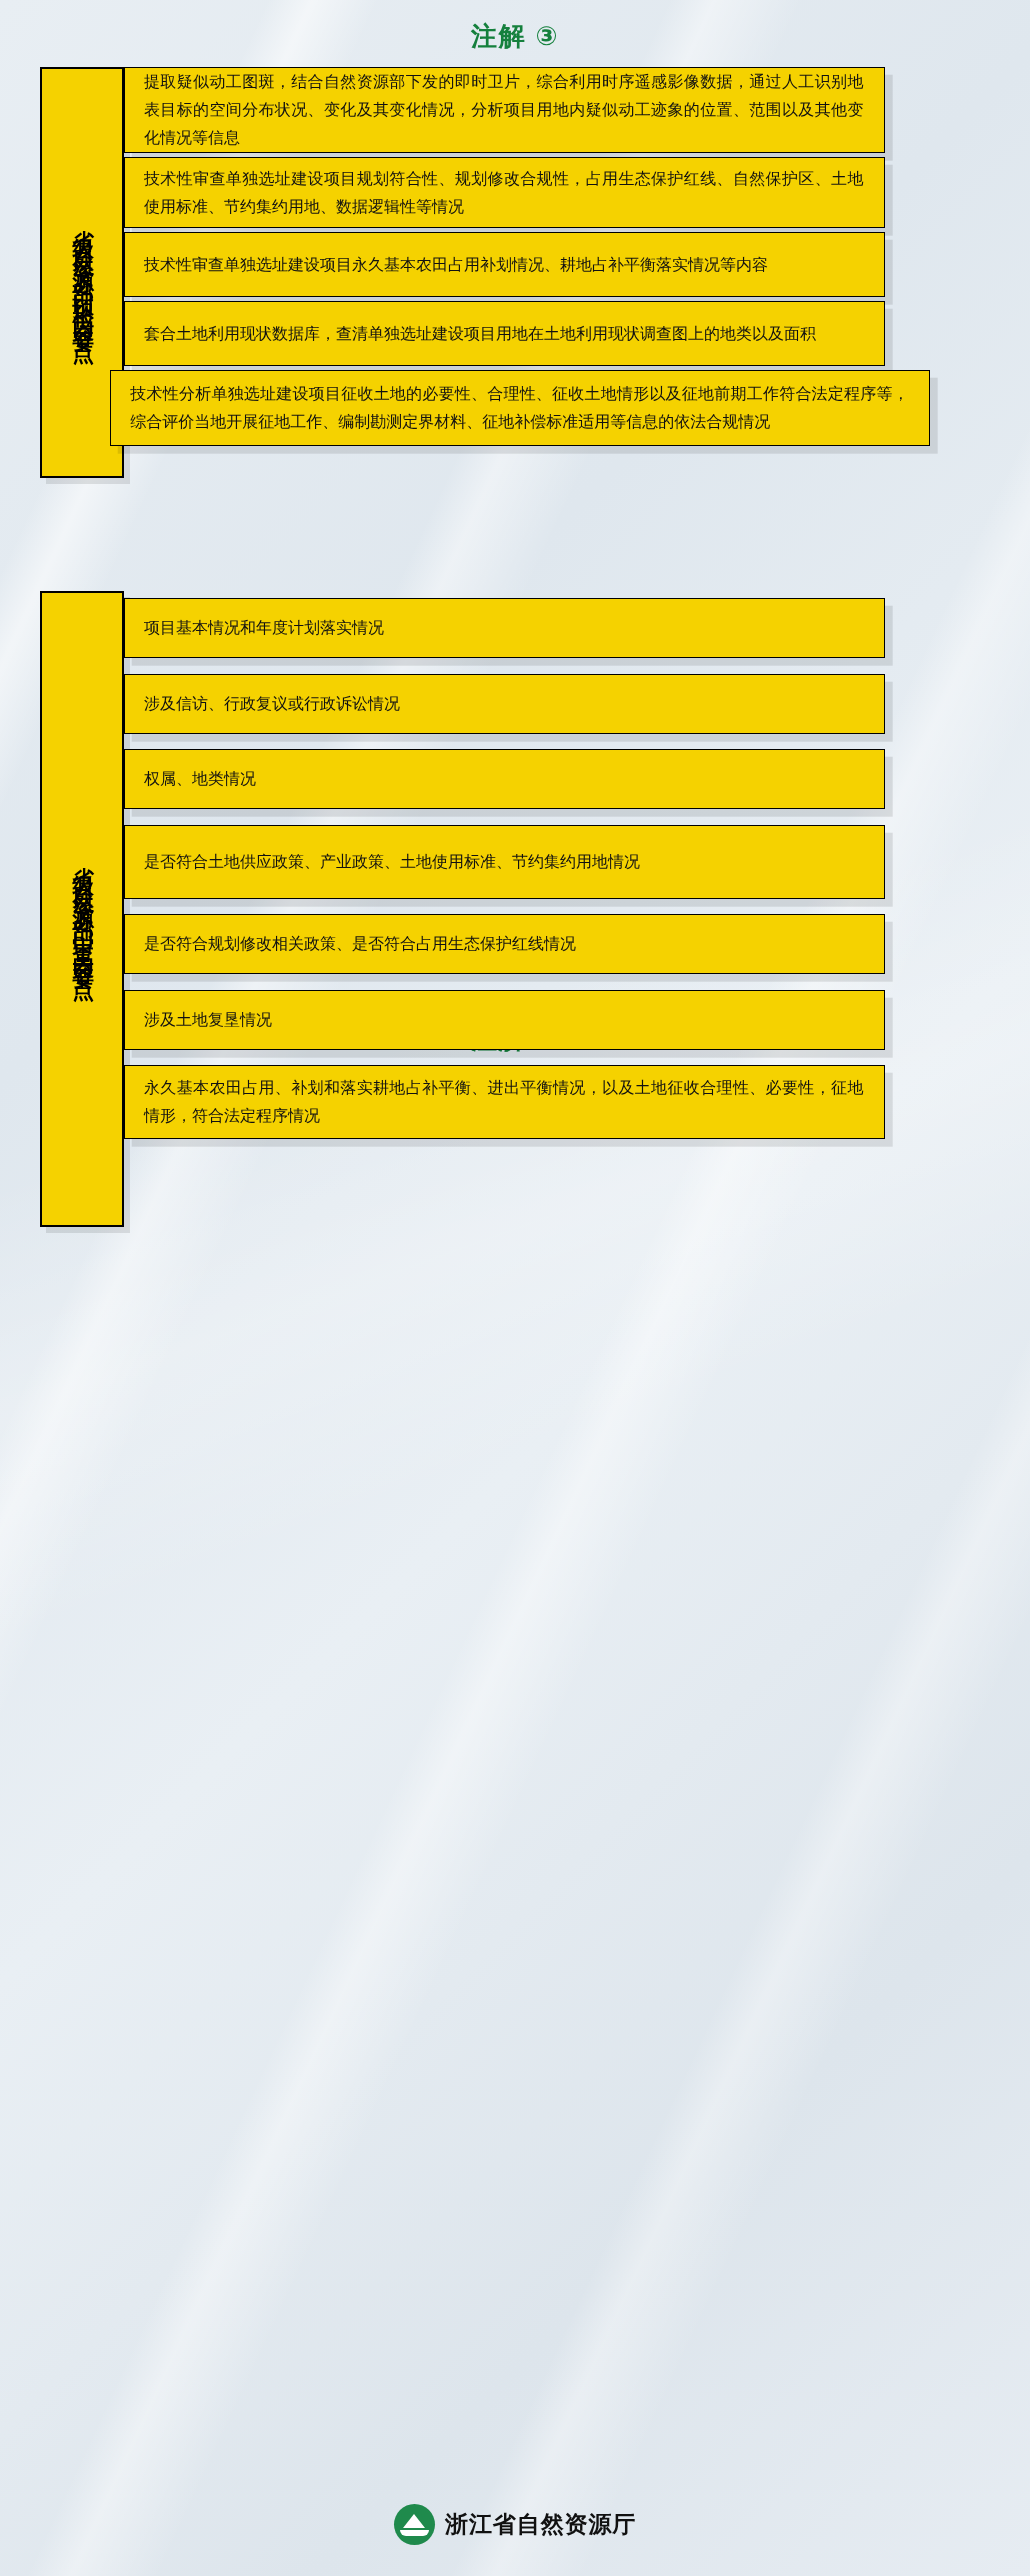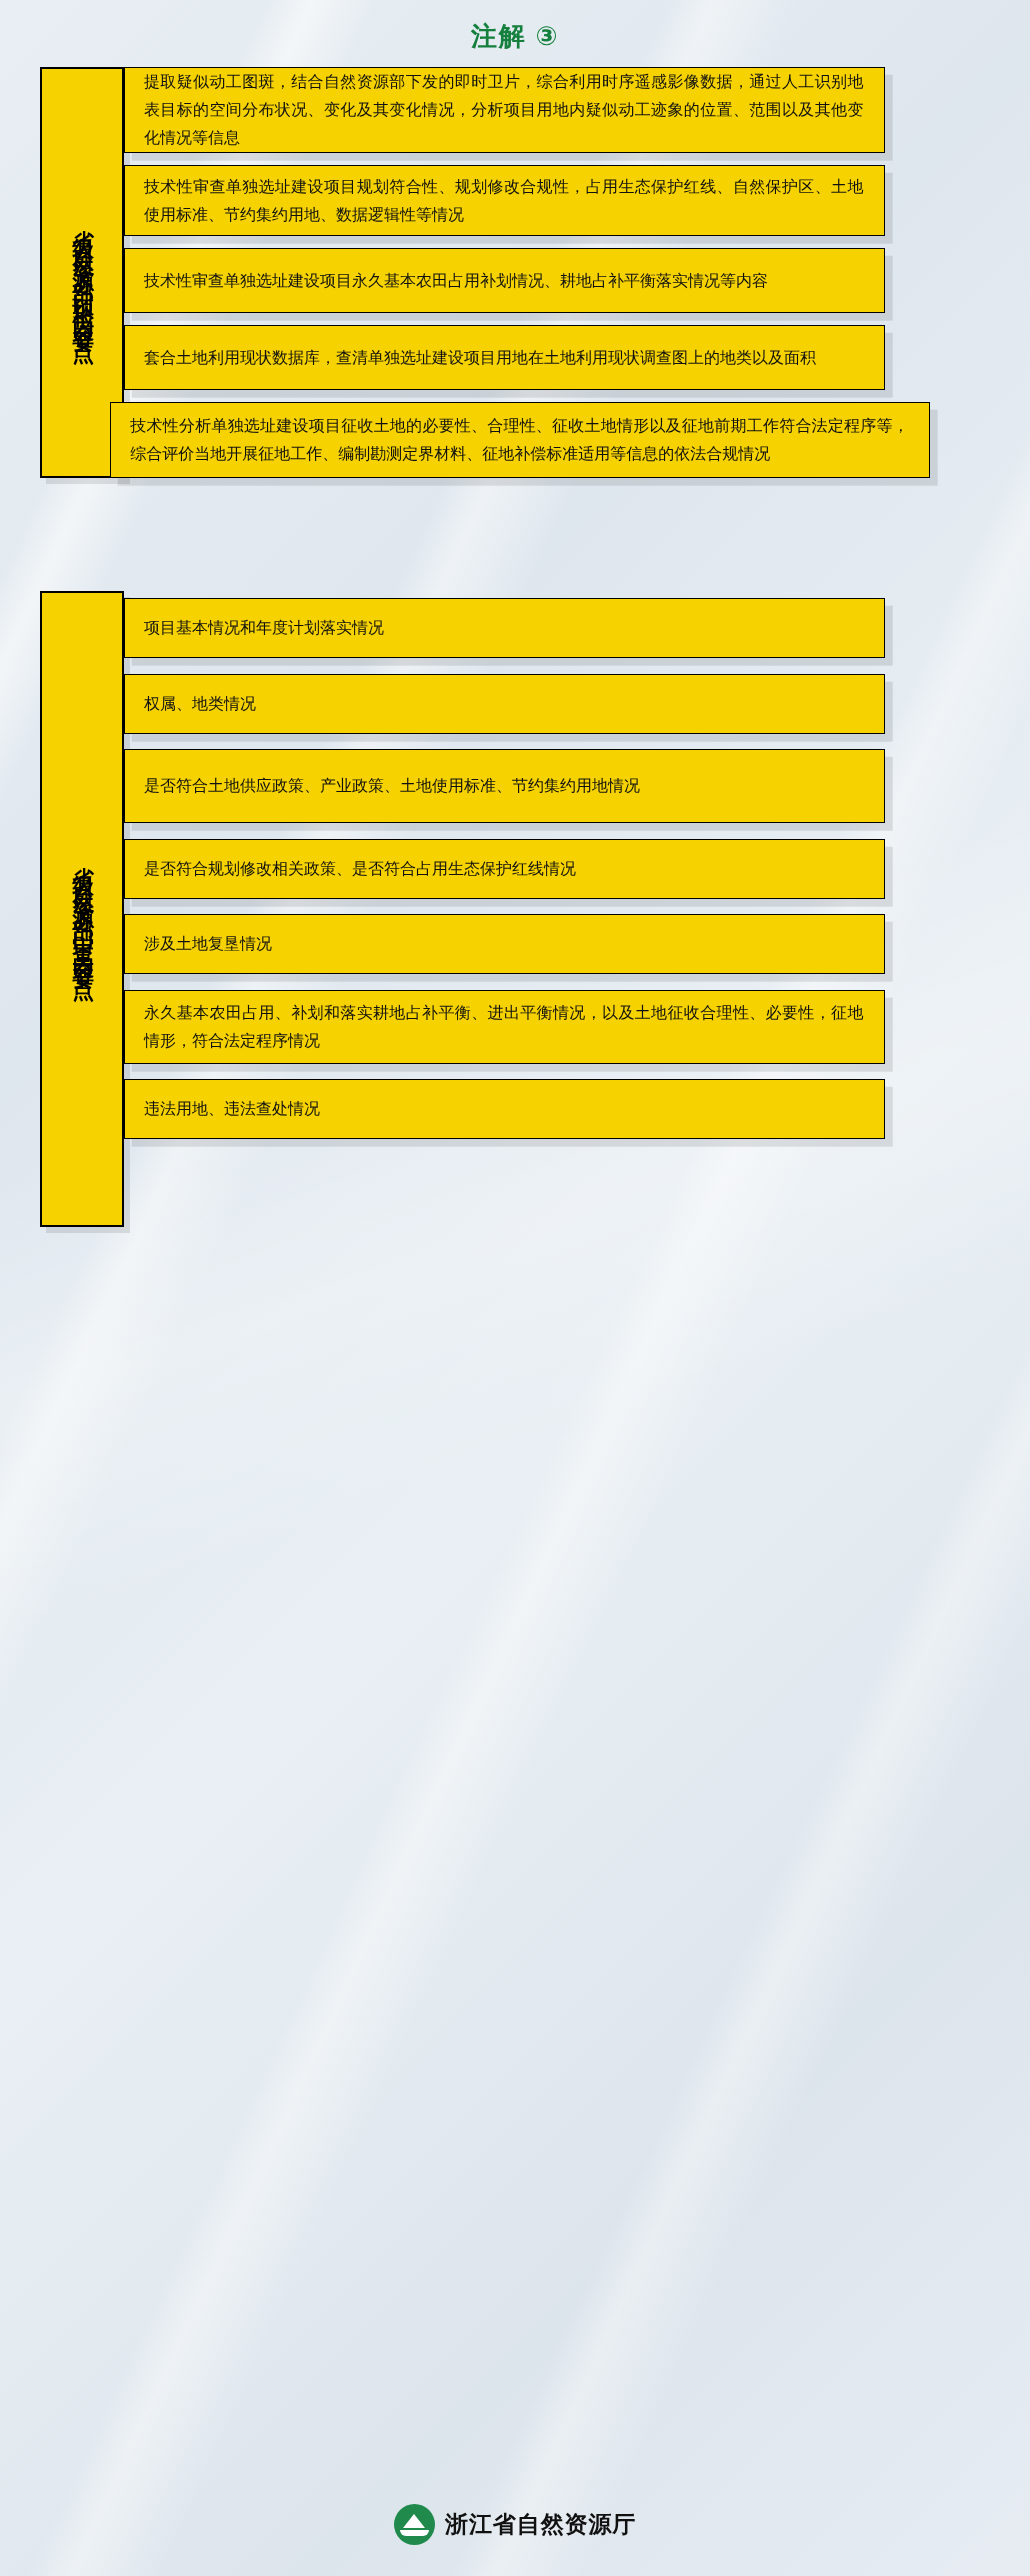--- a/index.html
+++ b/index.html
@@ -75,21 +75,21 @@
     left: 84px;
     top: 0;
   }
   .row {
     position: relative;
     background: #F5D200;
     border: 1.7px solid #000;
     box-sizing: border-box;
     display: flex;
     align-items: center;
-    margin-bottom: 12px;
+    margin-bottom: 4px;
     box-shadow: 7.7px 7.7px 0 rgba(0,0,0,0.10);
   }
   .row-text {
     font-size: 16px;
     line-height: 1.75;
     color: #111;
     padding: 8.6px 20.6px 8.6px 19px;
     text-align: justify;
     width: 100%;
     box-sizing: border-box;
@@ -194,36 +194,36 @@
 
   <div class="group" id="group-4">
     <div class="vlabel">
       <span class="vlabel-text">省级自然资源部门审查内容要点</span>
     </div>
     <div class="rows">
       <div class="row">
         <div class="row-text">项目基本情况和年度计划落实情况</div>
       </div>
       <div class="row">
+        <div class="row-text">涉及信访、行政复议或行政诉讼情况</div>
+      </div>
+      <div class="row">
         <div class="row-text">权属、地类情况</div>
       </div>
       <div class="row tall">
         <div class="row-text">是否符合土地供应政策、产业政策、土地使用标准、节约集约用地情况</div>
       </div>
       <div class="row">
         <div class="row-text">是否符合规划修改相关政策、是否符合占用生态保护红线情况</div>
       </div>
       <div class="row">
         <div class="row-text">涉及土地复垦情况</div>
       </div>
       <div class="row tall">
         <div class="row-text">永久基本农田占用、补划和落实耕地占补平衡、进出平衡情况，以及土地征收合理性、必要性，征地情形，符合法定程序情况</div>
-      </div>
-      <div class="row">
-        <div class="row-text">违法用地、违法查处情况</div>
       </div>
     </div>
   </div>
 
   <div class="footer">
     <div class="logo">
       <div class="mtn"></div>
       <div class="wave"></div>
     </div>
     <div class="footer-text">浙江省自然资源厅</div>

